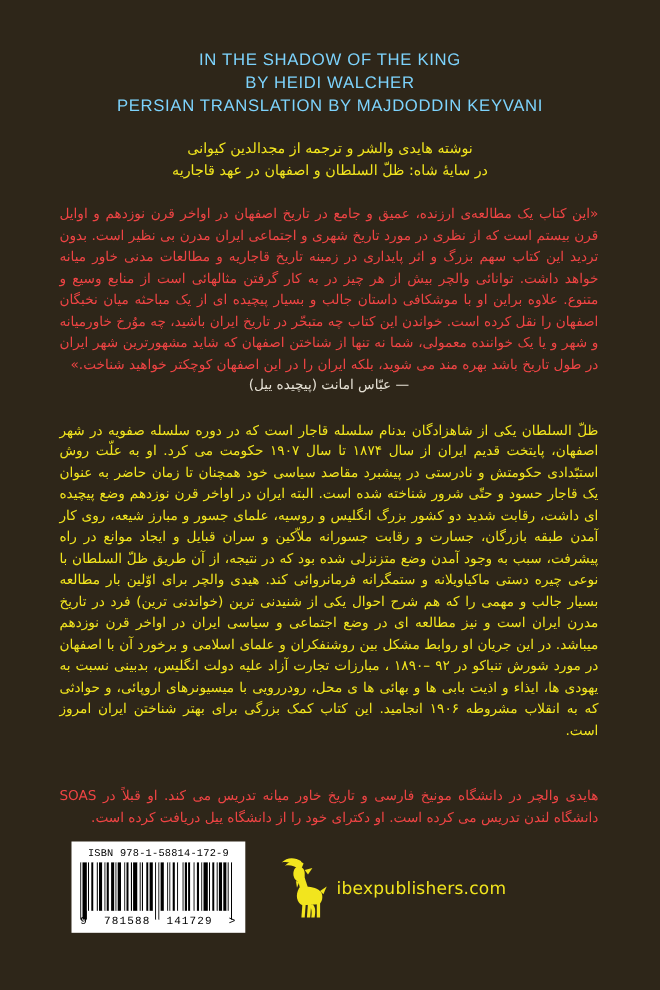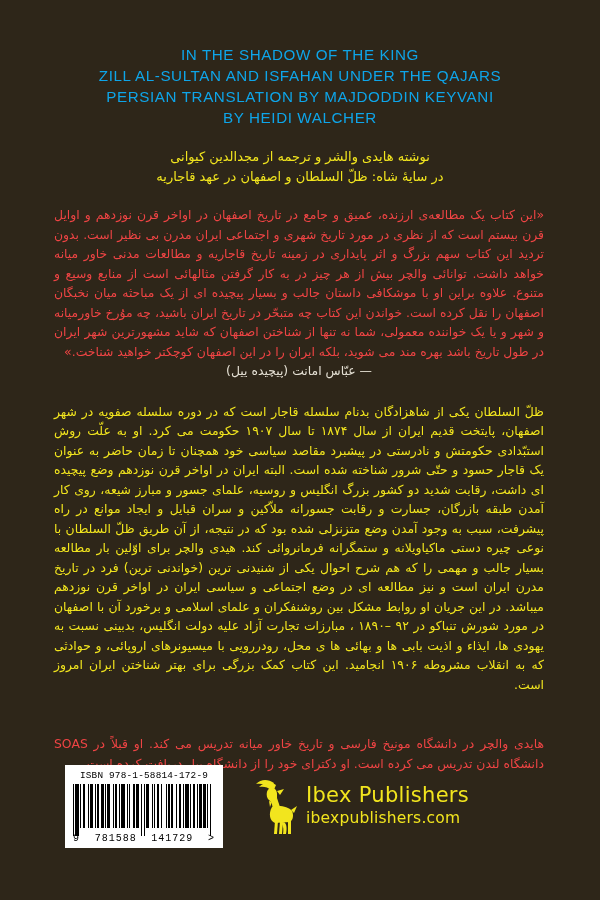--- a/index.html
+++ b/index.html
@@ -24,21 +24,21 @@
     position: relative;
   }
 
   
   .title-block {
     padding-top: 44px;
     text-align: center;
     direction: ltr;
   }
   .title-line {
-    color: #0ea5e9;
+    color: #7dd3fc;
     font-family: "Liberation Sans", sans-serif;
     font-size: 15.2px;
     letter-spacing: 0.6px;
     line-height: 21px;
     white-space: nowrap;
     font-weight: 400;
   }
 
   
   .subtitle-block {
@@ -184,23 +184,22 @@
     white-space: nowrap;
   }
 </style>
 </head>
 <body>
 
 <div class="cover">
 
   <div class="title-block">
     <div class="title-line">IN THE SHADOW OF THE KING</div>
-    <div class="title-line">ZILL AL-SULTAN AND ISFAHAN UNDER THE QAJARS</div>
+    <div class="title-line">BY HEIDI WALCHER</div>
     <div class="title-line">PERSIAN TRANSLATION BY MAJDODDIN KEYVANI</div>
-    <div class="title-line">BY HEIDI WALCHER</div>
   </div>
 
   <div class="subtitle-block">
     <div class="subtitle-line">نوشته هایدی والشر و ترجمه از مجدالدین کیوانی</div>
     <div class="subtitle-line">در سایهٔ شاه: ظلّ السلطان و اصفهان در عهد قاجاریه</div>
   </div>
 
   <div class="body-area">
 
     <p class="para para-cream">«این کتاب یک مطالعه‌ی ارزنده، عمیق و جامع در تاریخ اصفهان در اواخر قرن نوزدهم و اوایل قرن بیستم است که از نظری در مورد تاریخ شهری و اجتماعی ایران مدرن بی نظیر است. بدون تردید این کتاب سهم بزرگ و اثر پایداری در زمینه تاریخ قاجاریه و مطالعات مدنی خاور میانه خواهد داشت. توانائی والچر بیش از هر چیز در به کار گرفتن مثالهائی است از منابع وسیع و متنوع. علاوه براین او با موشکافی داستان جالب و بسیار پیچیده ای از یک مباحثه میان نخبگان اصفهان را نقل کرده است.  خواندن این کتاب چه متبحّر در تاریخ ایران باشید، چه  موُرخ خاورمیانه و شهر و یا یک خواننده معمولی، شما نه تنها از شناختن اصفهان که شاید مشهورترین شهر ایران در طول تاریخ باشد بهره مند می شوید، بلکه ایران را در این اصفهان کوچکتر خواهید شناخت.»</p>
@@ -331,19 +330,18 @@
             <path d="M36 44 L39 44 L38 57 L35 57 Z"></path>
 
             <path d="M44 43 L47 43 L47 57 L44 57 Z"></path>
             <path d="M40 45 C43 47, 43 52, 42 57 L39 57 C40 52, 39 48, 37 46 Z"></path>
 
             <path d="M25 24 L28 25 L26 30 Z"></path>
           </g>
         </svg>
       </span>
       <span class="pub-text">
-        <span class="pub-name">Ibex Publishers</span>
         <span class="pub-url">ibexpublishers.com</span>
       </span>
     </div>
 
   </div>
 </div>
 
 </body></html>

